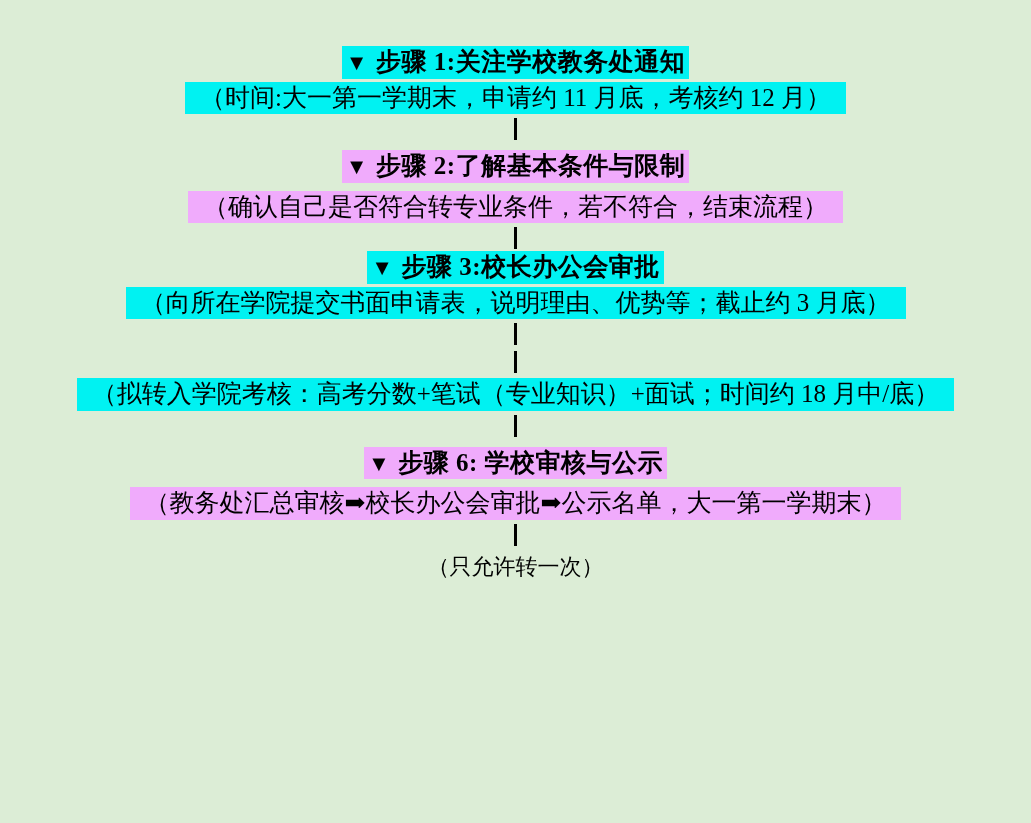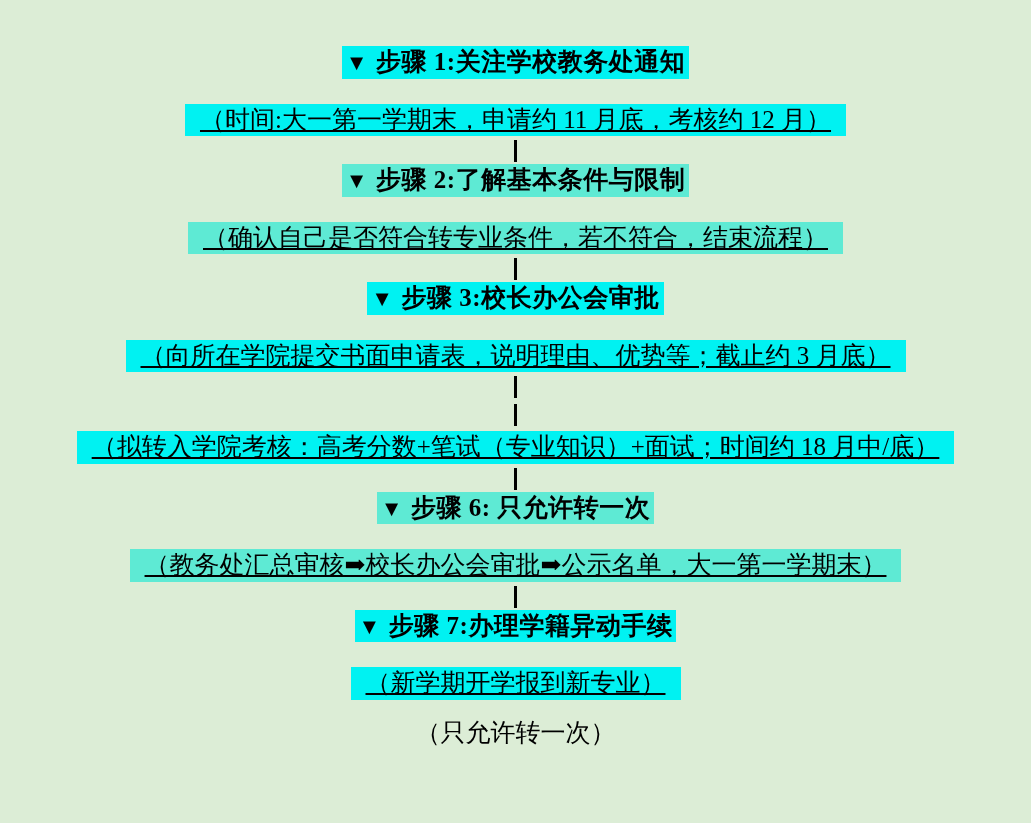--- a/index.html
+++ b/index.html
@@ -19,60 +19,59 @@
     display: flex;
     flex-direction: column;
     align-items: center;
     box-sizing: border-box;
     padding-top: 46px;
   }
   .step {
     display: flex;
     flex-direction: column;
     align-items: center;
-    gap: 22px;
   }
   .step-title {
     font-size: 25px;
     font-weight: bold;
     line-height: 1.22;
     letter-spacing: 0.5px;
     white-space: nowrap;
     padding: 1px 4px;
   }
   .step-title .tri {
     font-size: 22px;
     margin-right: 8px;
   }
   .step-desc {
     font-size: 25px;
     line-height: 1.22;
     white-space: nowrap;
     padding: 1px 15px;
     margin-top: 3px;
-    text-decoration: underline;
   }
   .hl-cyan {
     background: #00f2f2;
     color: #000000;
   }
   .hl-gray {
-    background: #5eead4;
+    background: #f0abfc;
     color: #000000;
+    margin-top: 8px;
   }
   .connector {
     width: 3px;
     background: #000000;
     margin: 4px 0 2px 0;
   }
   .tail-note {
-    font-size: 25px;
+    font-size: 22px;
     line-height: 1.22;
     white-space: nowrap;
-    margin-top: 18px;
+    margin-top: 6px;
     color: #000000;
   }
 </style>
 </head>
 <body>
 
 <div class="flow">
 
   <div class="step">
     <div class="step-title hl-cyan">
@@ -100,28 +99,22 @@
 
   <div class="connector" style="height:22px"></div>
 
   <div class="step">
     <div class="step-desc hl-cyan">（拟转入学院考核：高考分数+笔试（专业知识）+面试；时间约 18 月中/底）</div>
   </div>
   <div class="connector" style="height:22px"></div>
 
   <div class="step">
     <div class="step-title hl-gray">
-      <span class="tri">▼</span><span>步骤 6: 只允许转一次</span>
+      <span class="tri">▼</span><span>步骤 6: 学校审核与公示</span>
     </div>
     <div class="step-desc hl-gray">（教务处汇总审核➡校长办公会审批➡公示名单，大一第一学期末）</div>
   </div>
   <div class="connector" style="height:22px"></div>
 
-  <div class="step">
-    <div class="step-title hl-cyan">
-      <span class="tri">▼</span><span>步骤 7:办理学籍异动手续</span>
-    </div>
-    <div class="step-desc hl-cyan">（新学期开学报到新专业）</div>
-  </div>
 
   <div class="tail-note">（只允许转一次）</div>
 
 </div>
 
 </body></html>

